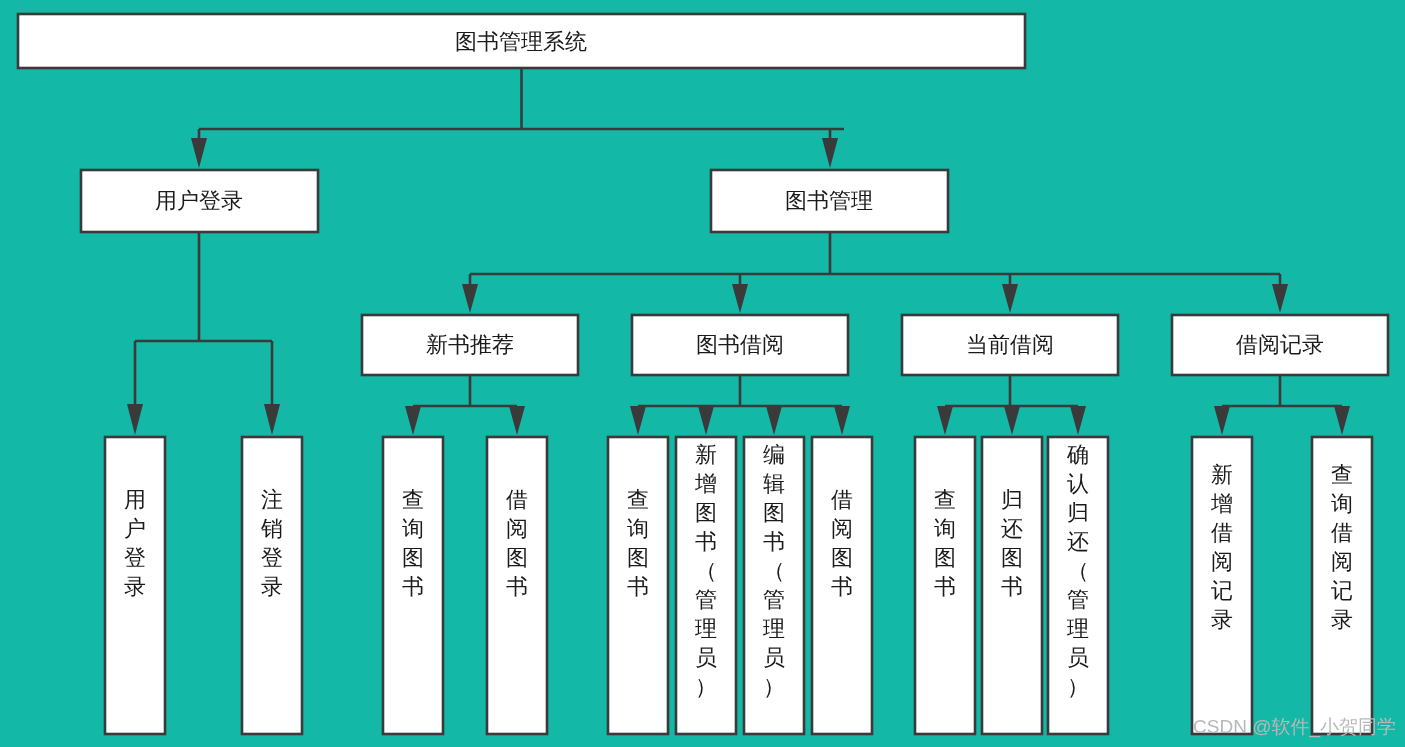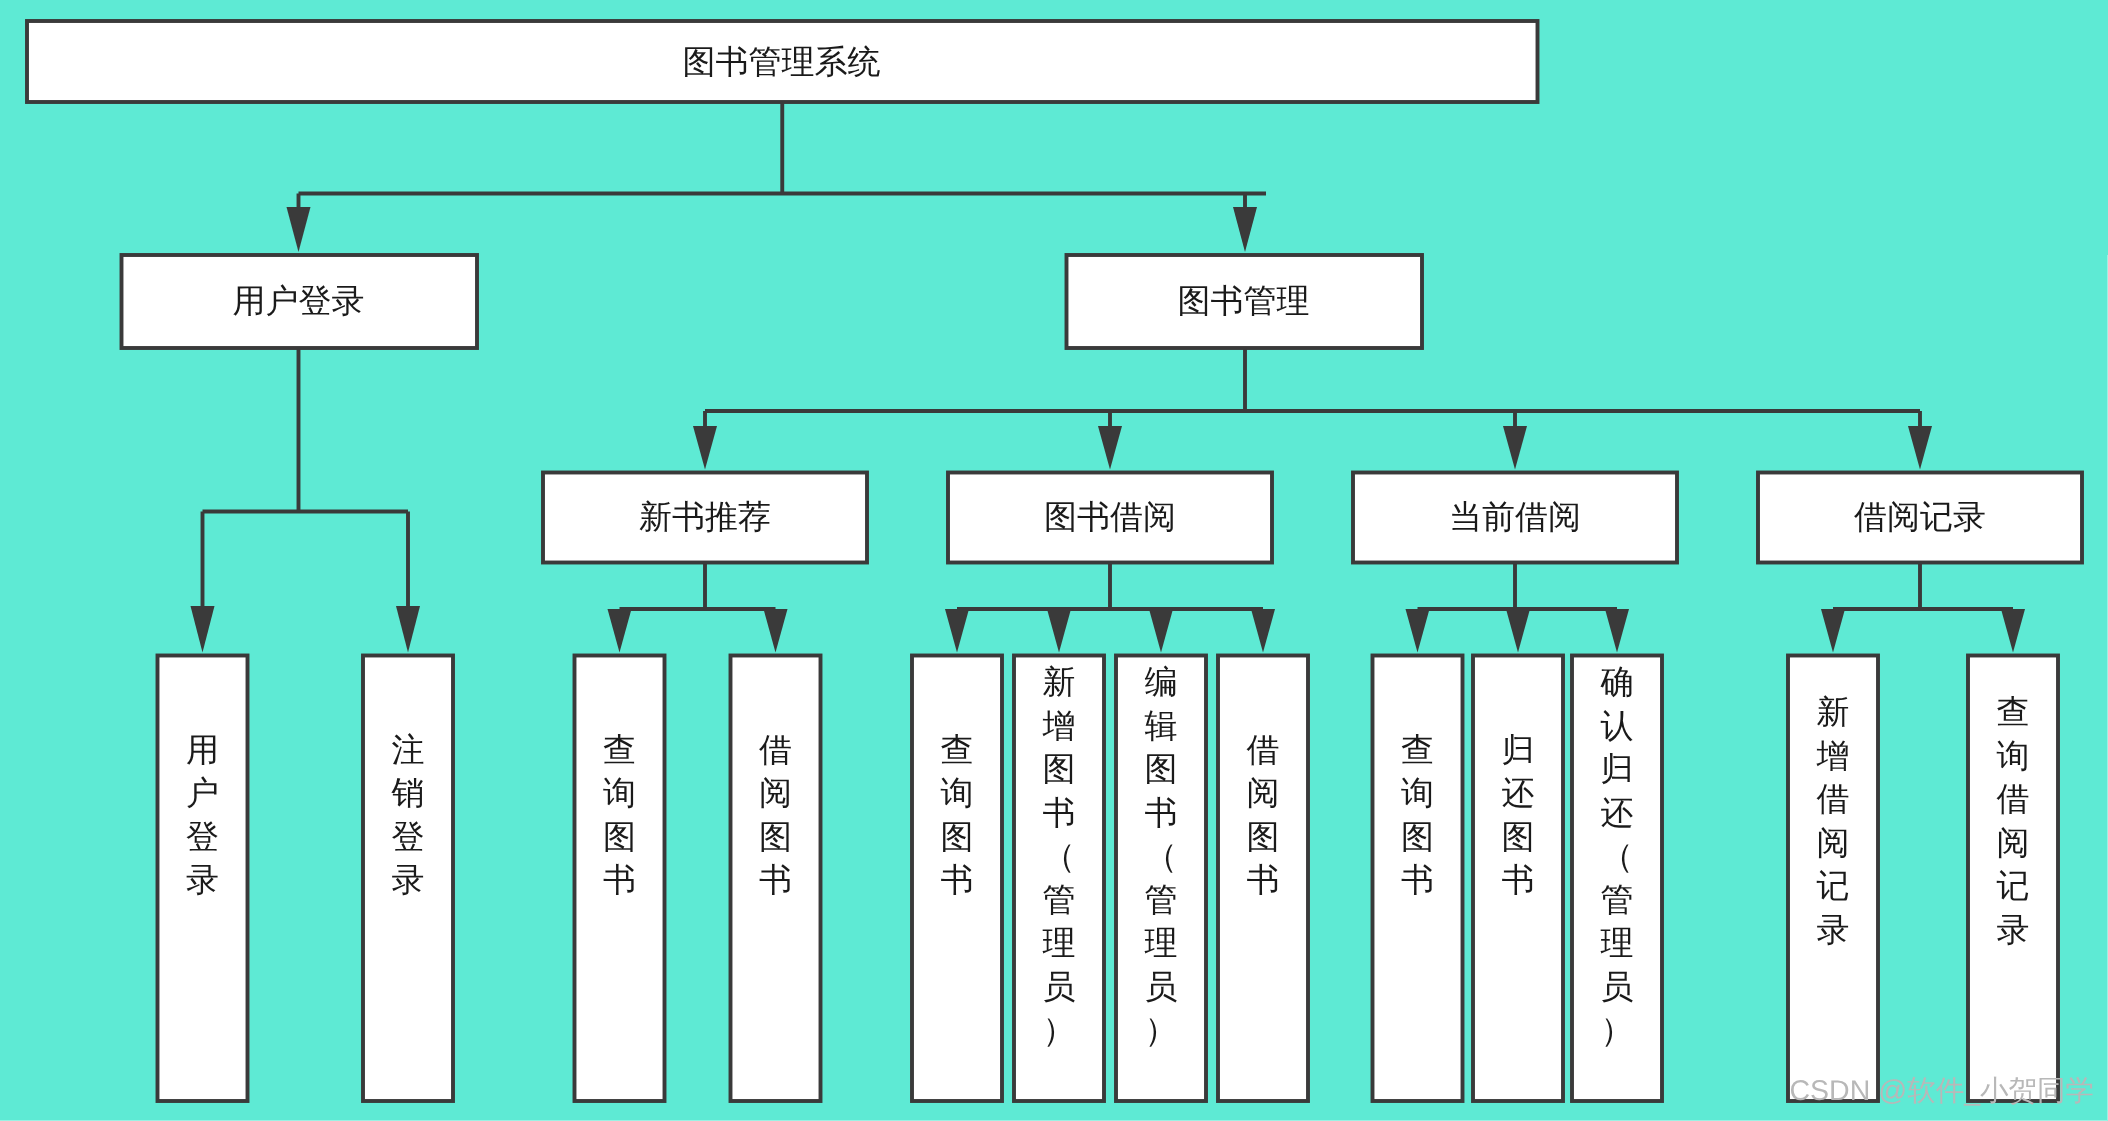--- a/index.html
+++ b/index.html
@@ -12,21 +12,21 @@
     width: 1405px;
     height: 747px;
     font-family: "Liberation Sans", "DejaVu Sans", sans-serif;
     overflow: hidden;
     position: relative;
   }
   #diagram-root {
     position: relative;
     width: 1405px;
     height: 747px;
-    background: #5eead4;
+    background: #14b8a6;
   }
   svg.diagram-canvas {
     position: absolute;
     left: 0;
     top: 0;
     width: 1405px;
     height: 747px;
     display: block;
   }
   .node-box {

